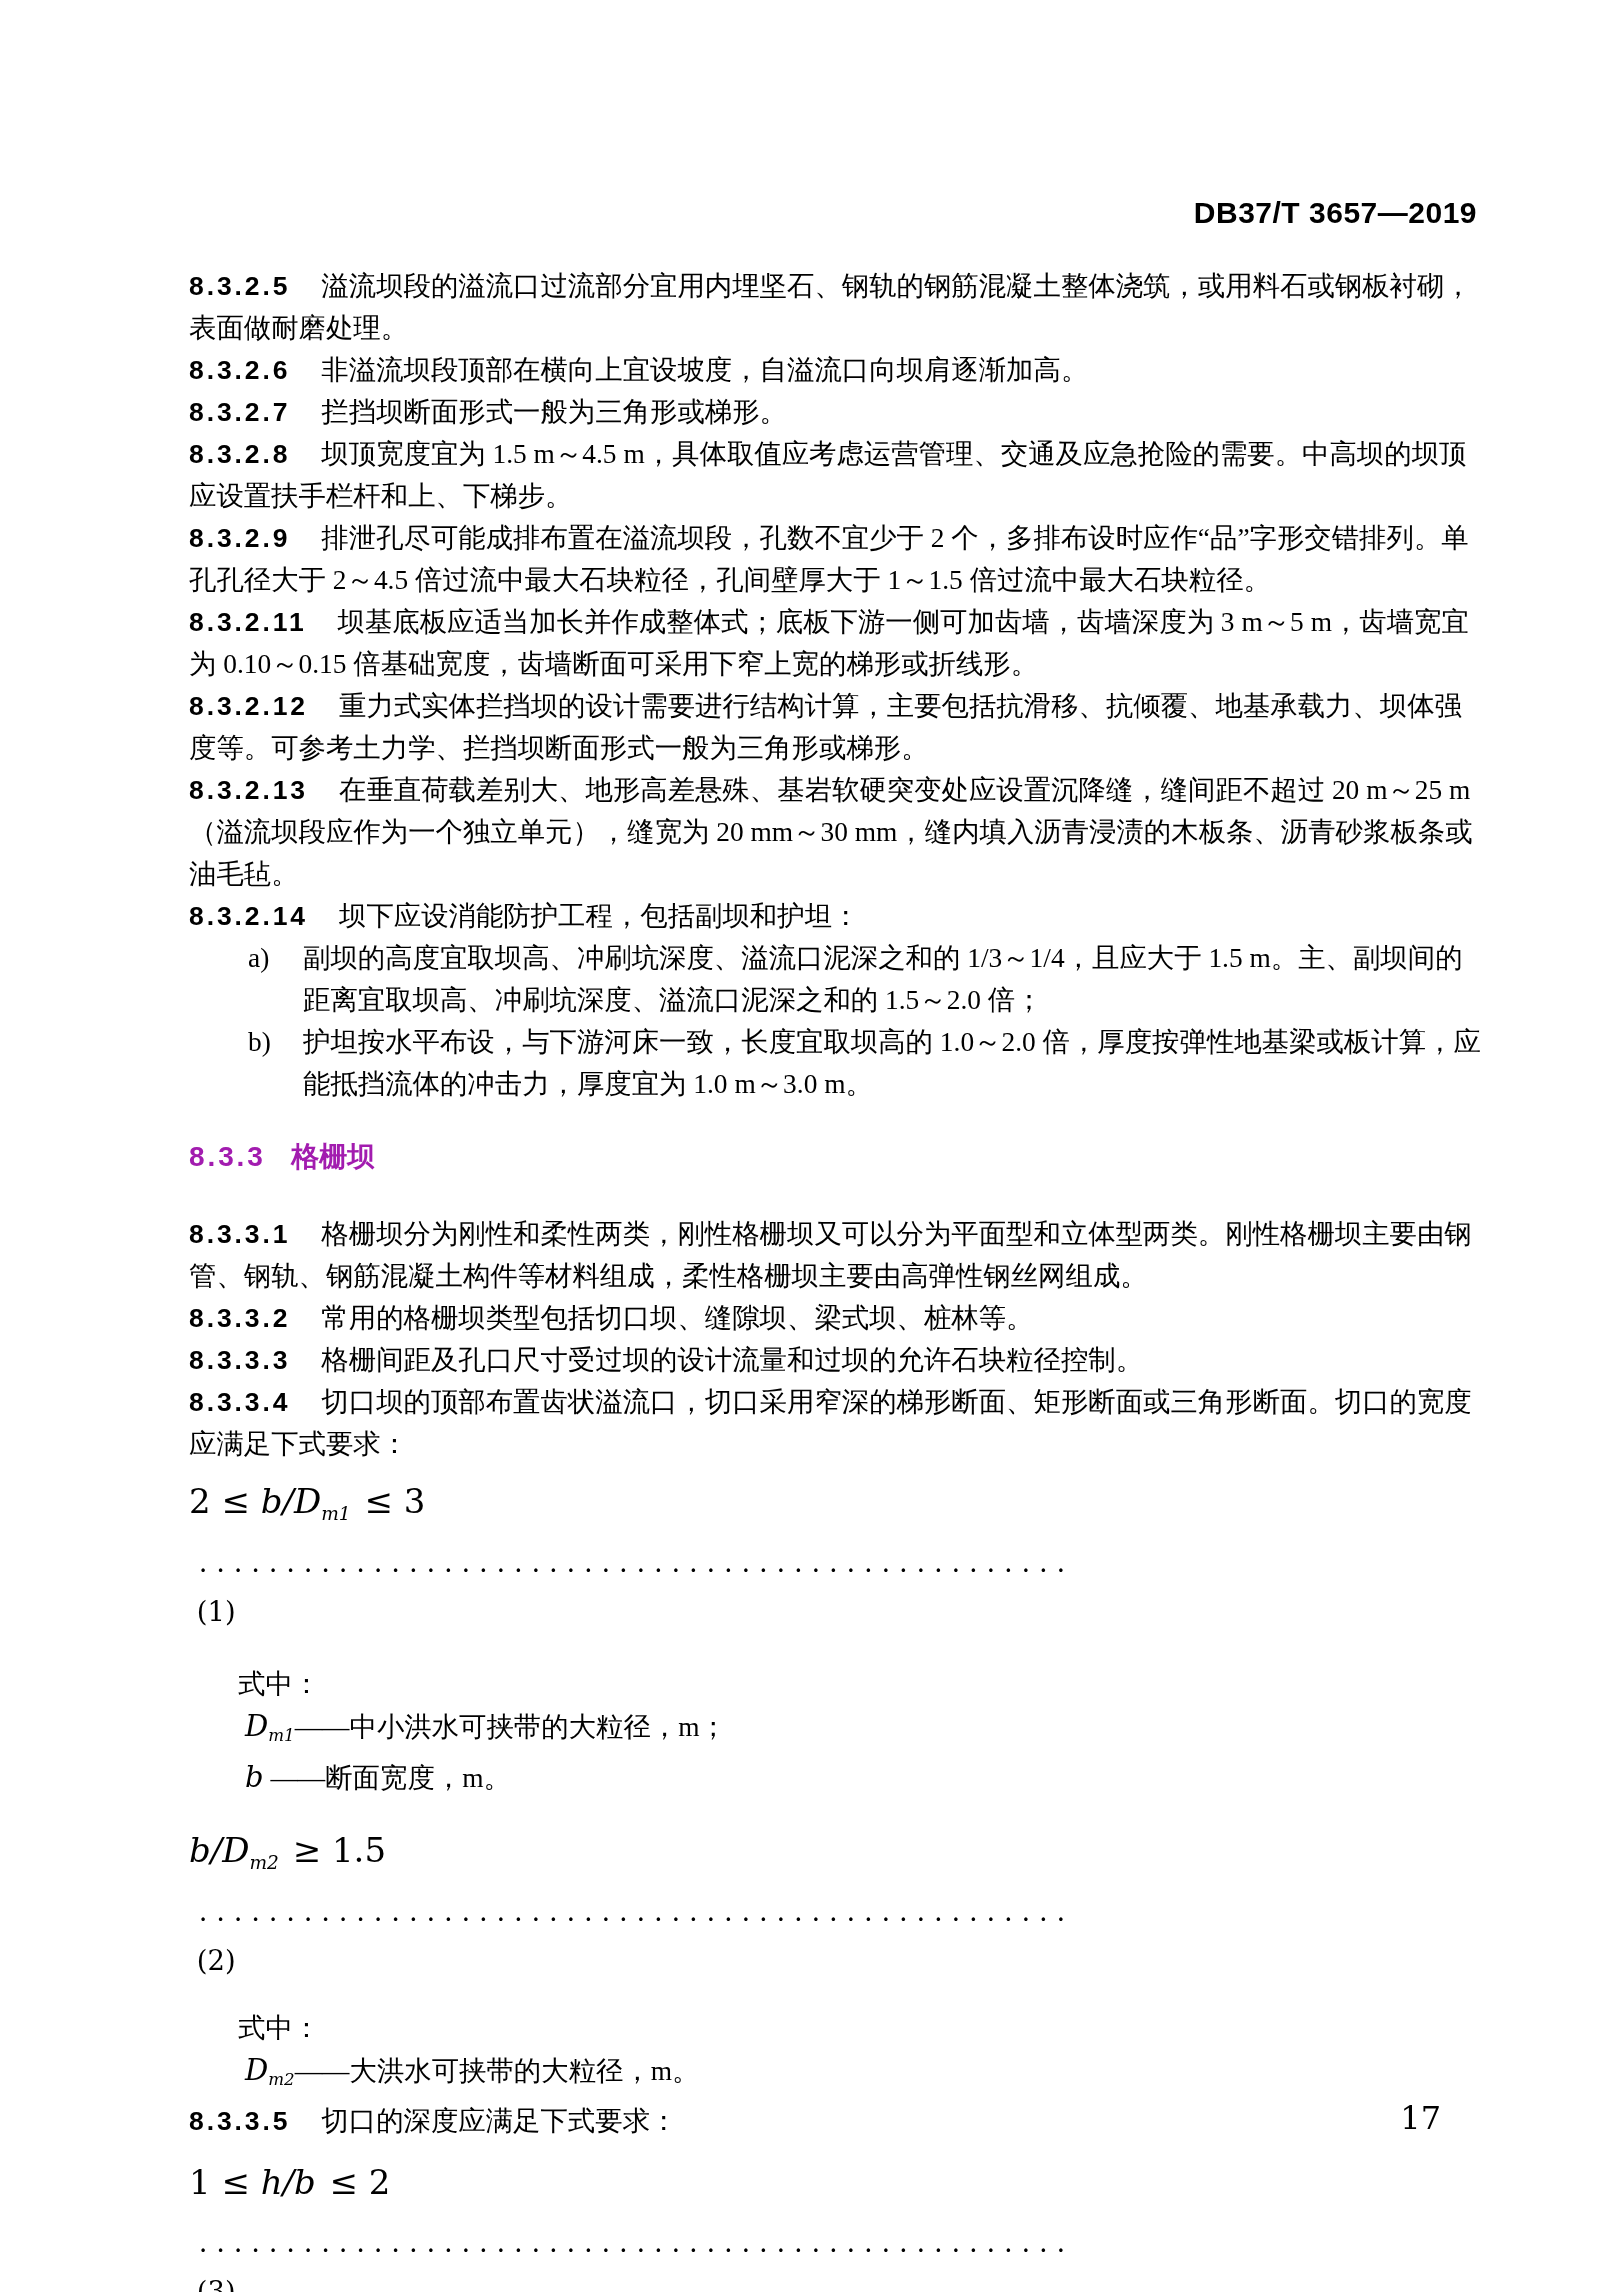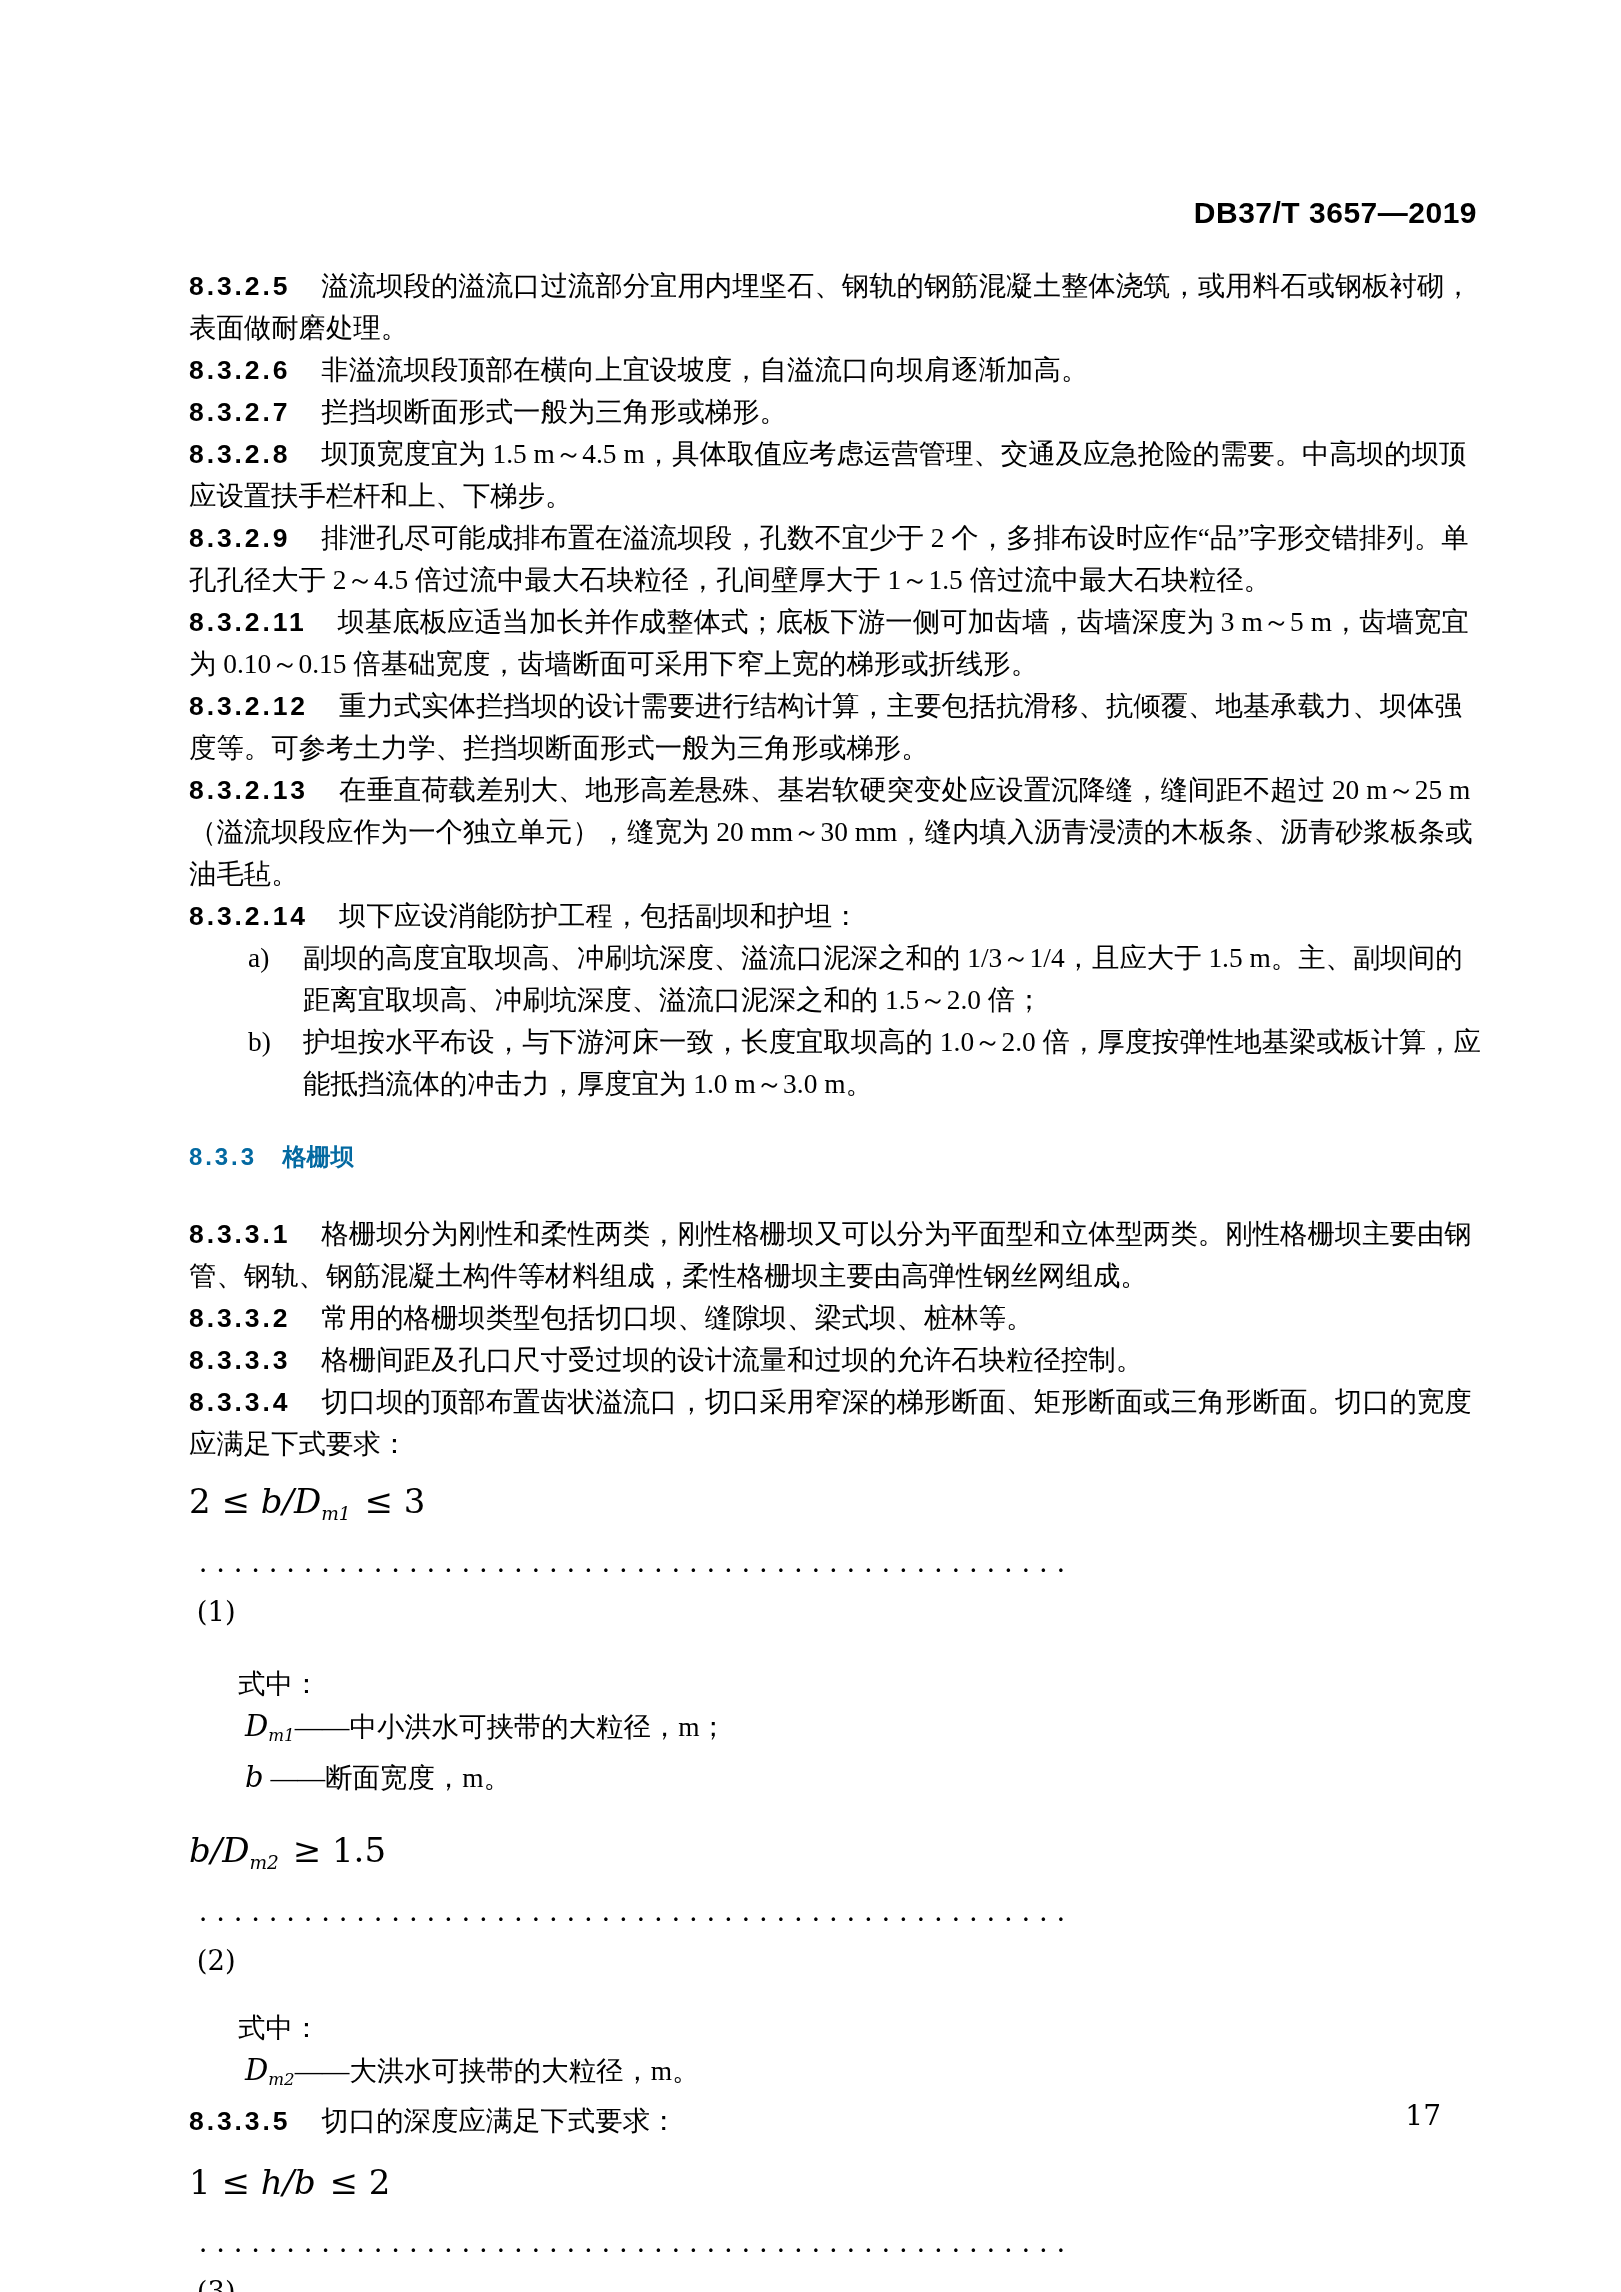--- a/index.html
+++ b/index.html
@@ -9,21 +9,21 @@
         font-family:"Liberation Sans",sans-serif;font-weight:600;font-size:30px;
         letter-spacing:0.5px;color:#000;}
   .content{position:absolute;top:265px;left:189px;width:1298px;}
   .para{margin:0;font-size:27.4px;line-height:42px;text-align:left;}
   .cnum{font-family:"Liberation Sans",sans-serif;font-weight:600;font-size:26.5px;
         letter-spacing:2.9px;margin-right:31px;white-space:nowrap;}
   .ctext{font-size:27.4px;}
   .li{position:relative;margin:0;padding-left:114px;font-size:27.4px;line-height:42px;}
   .li-marker{position:absolute;left:59px;top:0;font-family:"Liberation Serif",serif;font-size:27.4px;}
   .section-heading{margin:31px 0 35px 0;font-family:"Liberation Sans",sans-serif;
-        font-weight:700;font-size:24px;line-height:42px;color:#0369a1;}
+        font-weight:700;font-size:28px;line-height:42px;color:#a21caf;}
   .sh-num{letter-spacing:2.9px;margin-right:25.5px;}
   .formula{display:flex;align-items:baseline;margin:13.7px 0 27.4px 0;padding-right:33px;
         line-height:49px;white-space:nowrap;flex-direction:column;}
   .f1{margin:11.8px 0 27.4px 0;}
   .f2{margin:19.6px 0 21.6px 0;}
   .f3{margin:15.7px 0 13.7px 0;}
   .f1 .f-spacer{width:490px;}
   .f2 .f-spacer{width:494px;}
   .f3 .f-spacer{width:514px;}
   .f-spacer{flex:0 0 auto;display:inline-block;}
@@ -32,21 +32,21 @@
   .fv{font-style:italic;}
   .fsub{font-style:italic;font-size:18.6px;vertical-align:-6.9px;margin-right:2.9px;letter-spacing:0;}
   .f-dots{flex:1 1 auto;overflow:hidden;font-size:27.4px;letter-spacing:8.8px;
         padding-left:9.8px;font-family:"DejaVu Serif",serif;}
   .f-num{flex:0 0 auto;font-size:27.4px;padding-left:7.8px;font-family:"DejaVu Serif",serif;}
   .where{margin:0;padding-left:49px;font-size:27.4px;line-height:42px;}
   .def-line{padding-left:56px;font-size:27.4px;line-height:42px;}
   .def-sym{font-family:"DejaVu Serif",serif;font-style:italic;font-size:29px;}
   .def-sub{font-family:"DejaVu Serif",serif;font-style:italic;font-size:16.7px;vertical-align:-4.9px;}
   .def-text{font-size:27.4px;}
-  .page-number{position:absolute;top:2099px;right:180px;font-size:28px;
+  .page-number{position:absolute;top:2099px;right:180px;font-size:32px;
         font-family:"DejaVu Serif",serif;}
 </style>
 </head>
 <body>
 
 <div class="page">
 
   <div class="doc-header">DB37/T 3657—2019</div>
 
   <div class="content">

